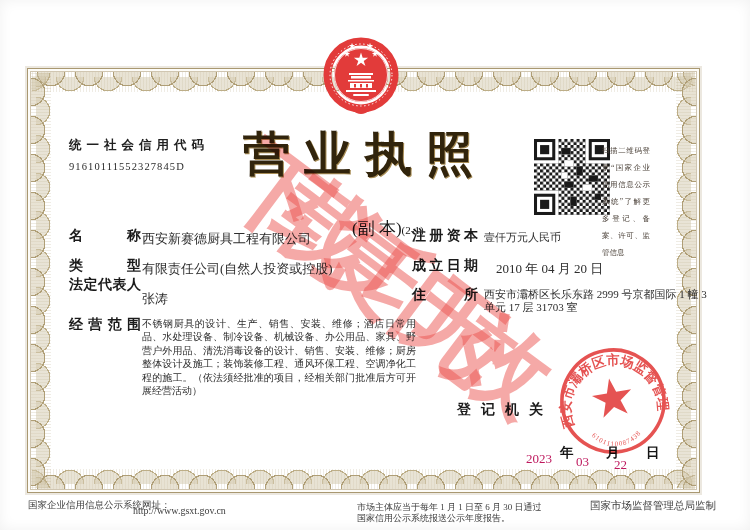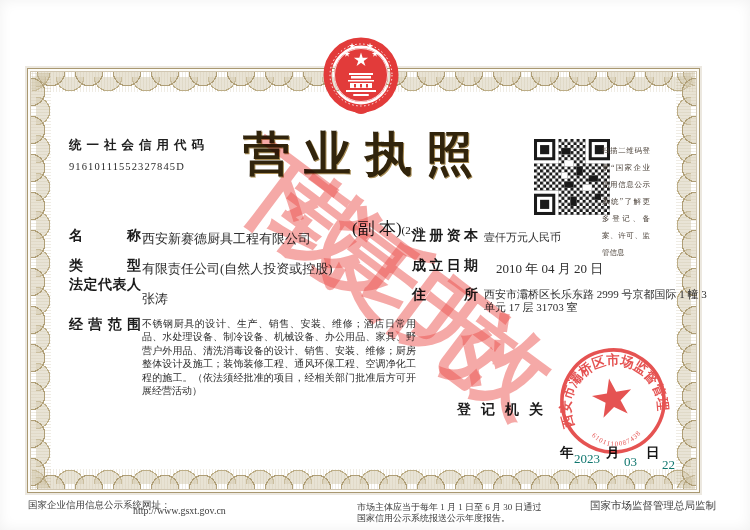--- a/index.html
+++ b/index.html
@@ -45,21 +45,21 @@
   .qr{left:534px;top:139px;width:76px;height:76px;}
   .qr-caption{left:602px;top:142px;width:48px;font-size:7.5px;line-height:17px;color:#4a4038;text-align:justify;}
   .lbl{display:inline-block;font-weight:bold;font-size:14px;color:#1b1b1b;text-align:justify;text-align-last:justify;white-space:normal;}
   .lbl-l{left:69px;width:72px;}
   .lbl-r{left:412px;width:66px;}
   .val{font-size:13px;color:#2d2d2d;white-space:nowrap;}
   .scope{left:142px;top:317px;width:274px;font-size:10px;line-height:13.4px;color:#2d2d2d;text-align:justify;white-space:normal;}
   .addr{left:484px;top:288px;width:226px;font-size:11px;line-height:13px;color:#2d2d2d;white-space:normal;}
   .registrar{left:457px;top:401px;width:86px;z-index:2;}
   .date-unit{font-size:13.5px;font-weight:bold;color:#141414;}
-  .date-num{font-size:13px;color:#0f766e;margin-left:48px;}
+  .date-num{font-size:13px;color:#be185d;}
   .seal{left:548px;top:342px;z-index:3;opacity:.88;mix-blend-mode:multiply;}
   .watermark{left:278px;top:116px;z-index:4;transform:rotate(37deg);transform-origin:0 0;
              font-size:96px;font-weight:bold;letter-spacing:-40px;white-space:nowrap;
              color:rgba(235,84,79,.5);mix-blend-mode:multiply;pointer-events:none;}
   .f-txt{color:#3c3c3c;z-index:2;}
   .f-left-label{left:28px;top:499px;font-size:9.5px;}
   .f-left-url{left:133px;top:505px;font-size:10px;}
   .f-mid1{left:357px;top:501px;font-size:9px;}
   .f-mid2{left:357px;top:512px;font-size:9px;}
   .f-right{left:590px;top:499px;font-size:10.5px;}

